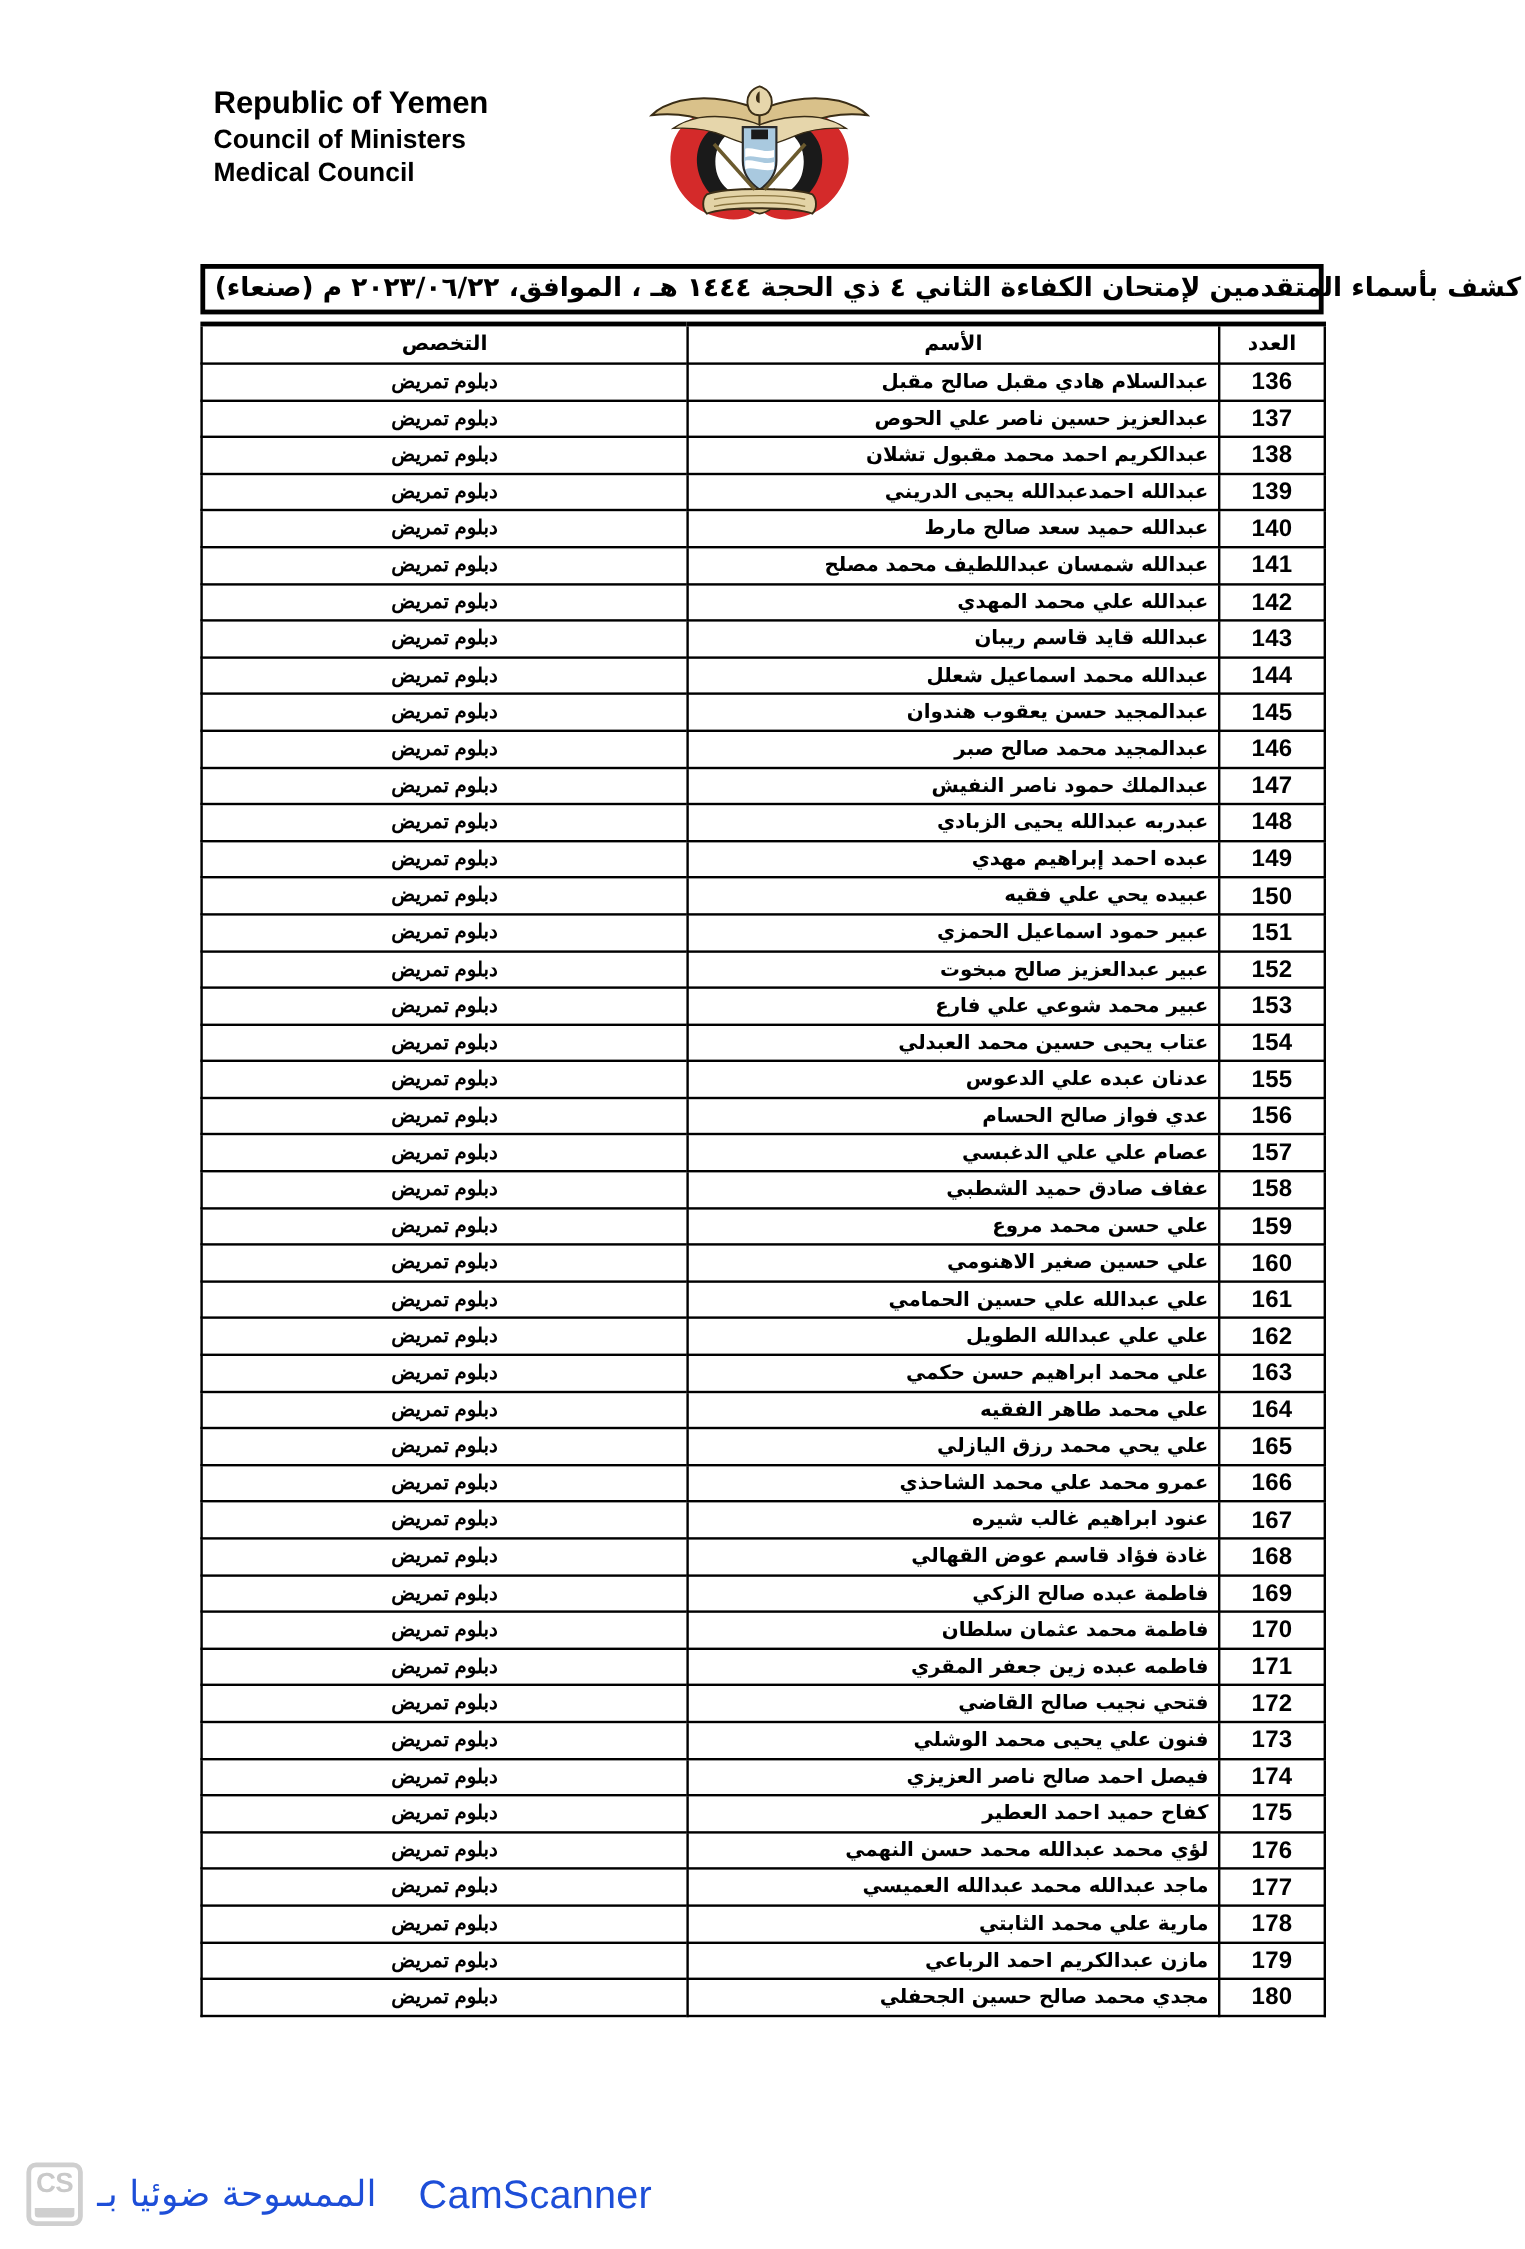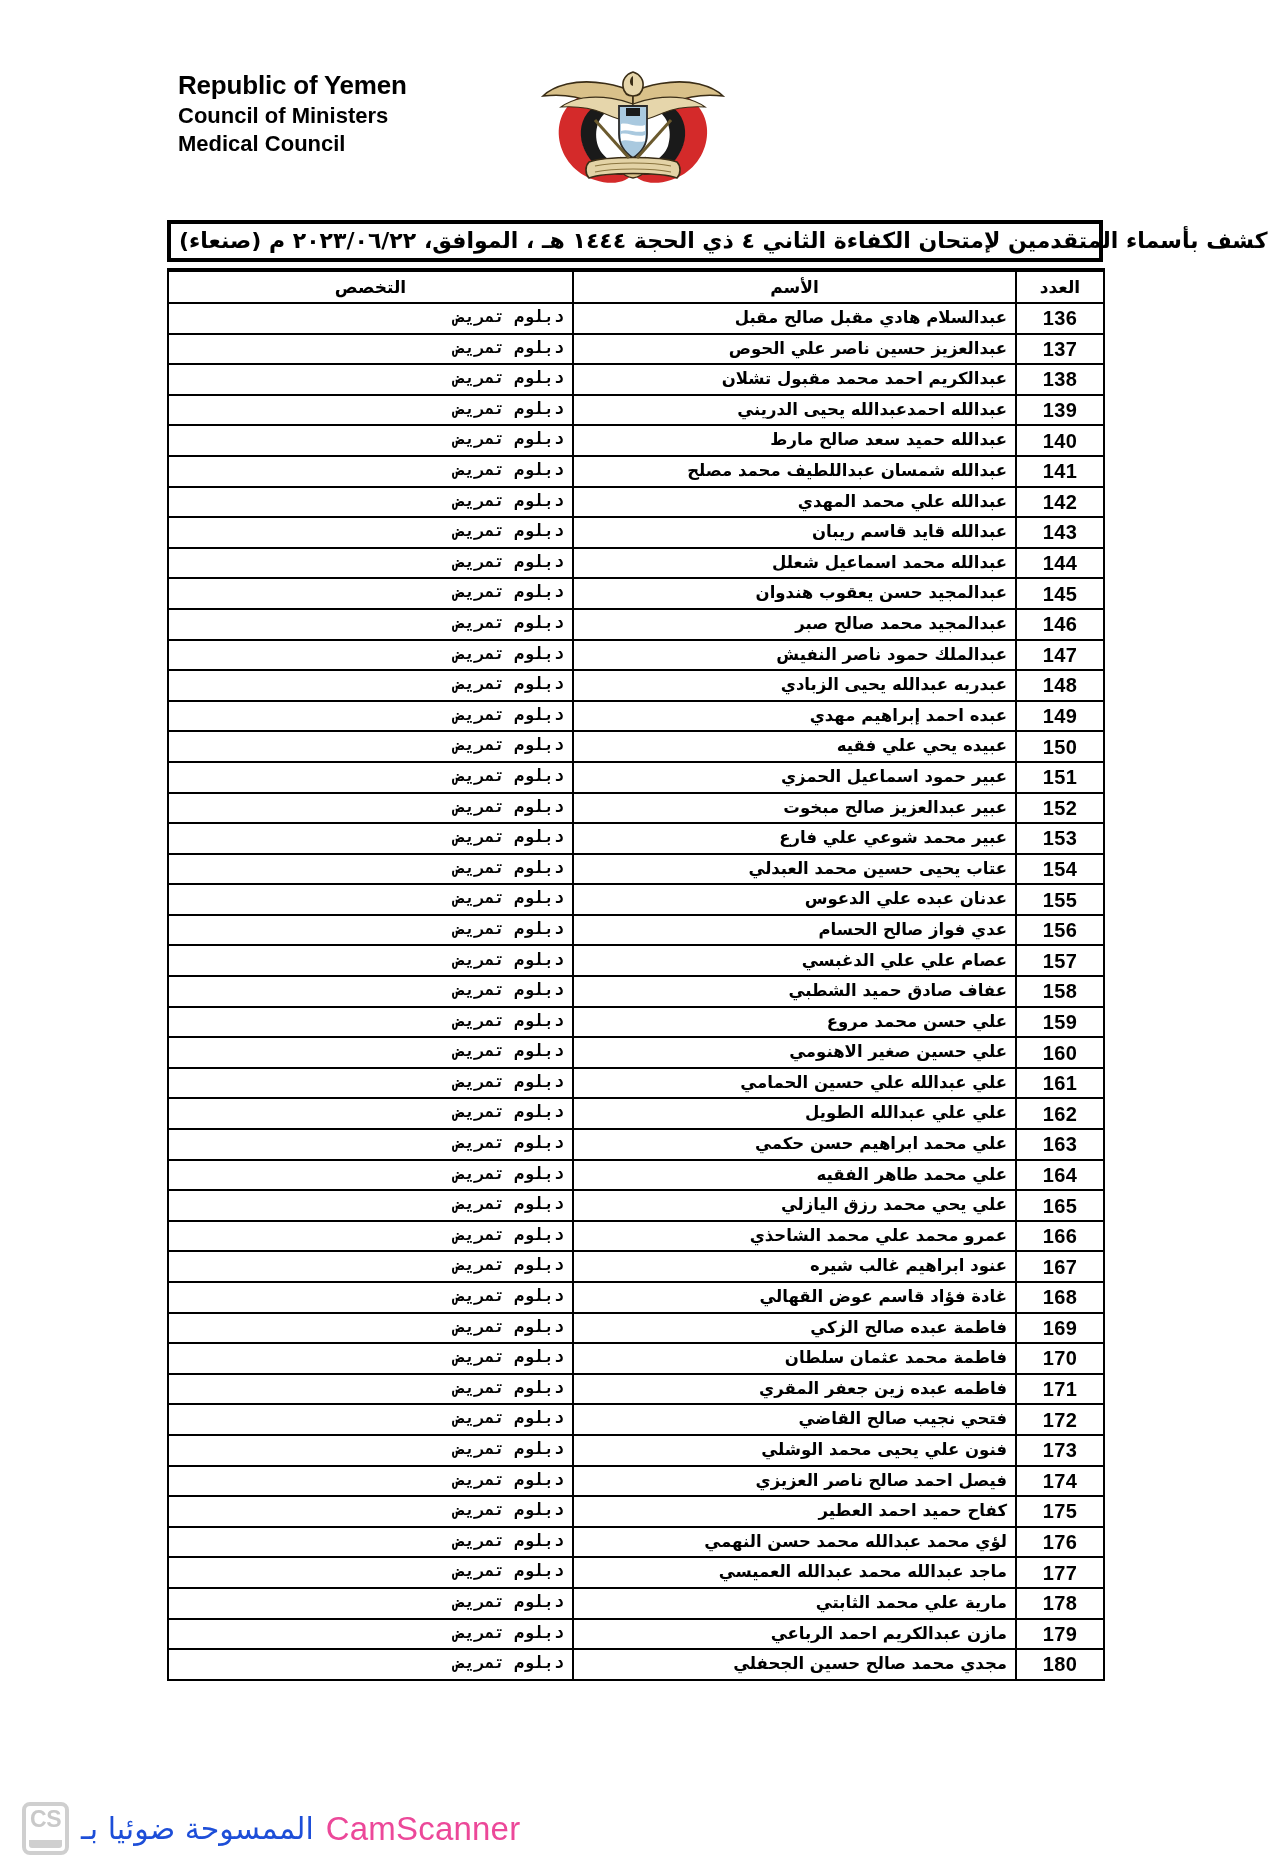--- a/index.html
+++ b/index.html
@@ -149,24 +149,24 @@
     letter-spacing: 0.3px;
   }
   td.name {
     font-family: "DejaVu Sans", sans-serif;
     font-size: 16.5px;
     font-weight: 700;
     text-align: right;
     white-space: nowrap;
   }
   td.spec {
-    font-family: Liberation Mono, monospace;
+    font-family: Liberation Sans, sans-serif;
     font-size: 16.5px;
     font-weight: 700;
-    text-align: right;
+    text-align: center;
     white-space: nowrap;
   }
 
   
   .footer {
     position: absolute;
     left: 0;
     top: 1726px;
     width: 1271px;
     text-align: center;
@@ -213,23 +213,24 @@
     font-size: 23px;
     font-weight: 700;
     color: #c9c9c9;
     letter-spacing: -0.5px;
     margin-bottom: 4px;
   }
   .wm-text {
     font-family: "Liberation Sans", sans-serif;
     font-size: 33px;
     font-weight: 400;
-    color: #ec4899;
+    color: #1d4ed8;
     white-space: nowrap;
     letter-spacing: 0.2px;
+    margin-left: 23px;
   }
   .wm-ar {
     font-family: "DejaVu Sans", sans-serif;
     font-size: 30px;
     font-weight: 400;
     color: #1d4ed8;
     white-space: nowrap;
     direction: rtl;
   }
 </style>

